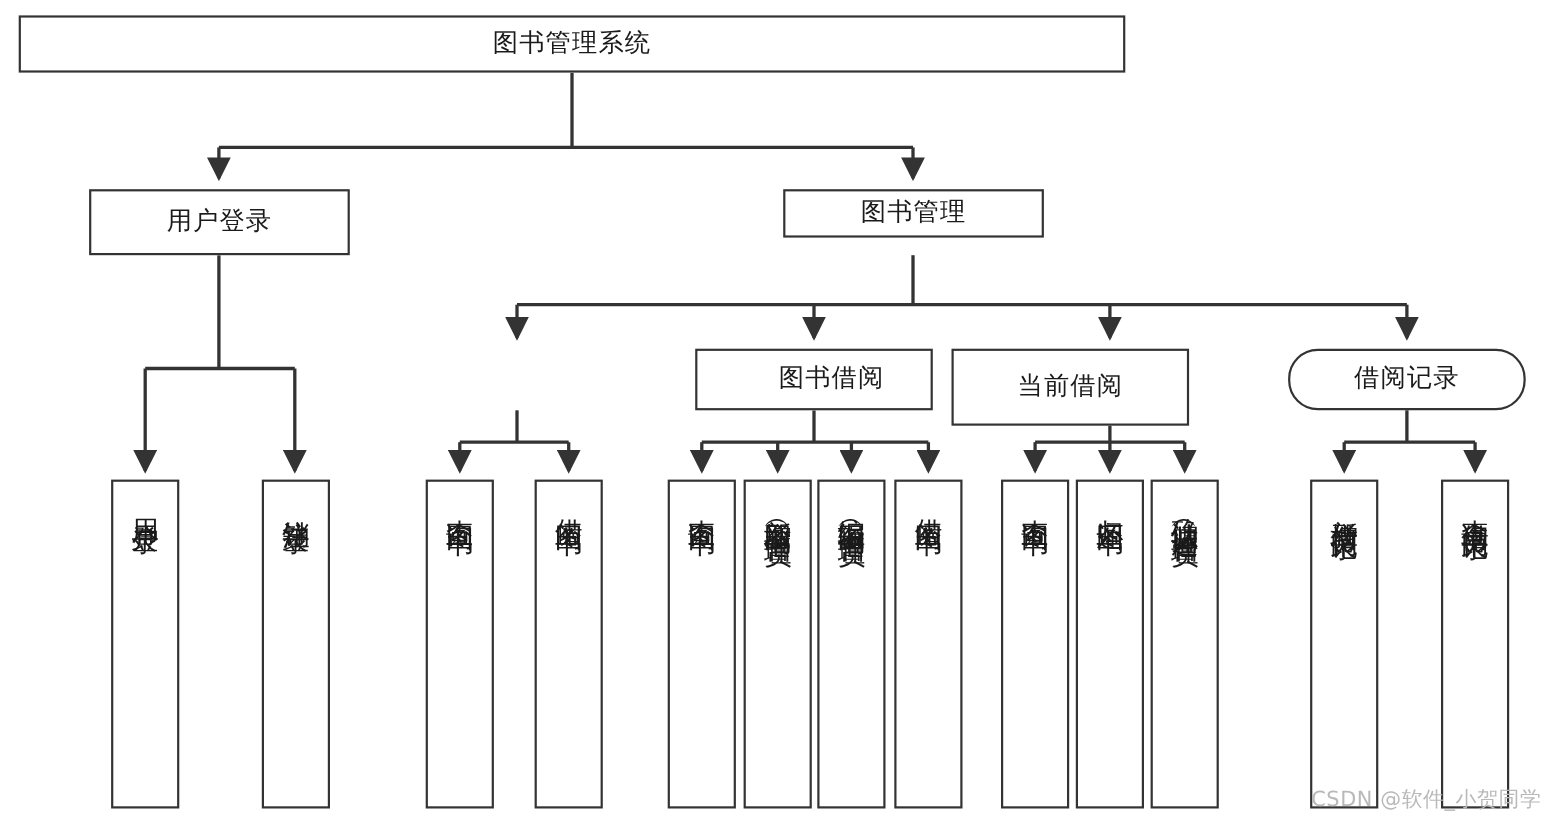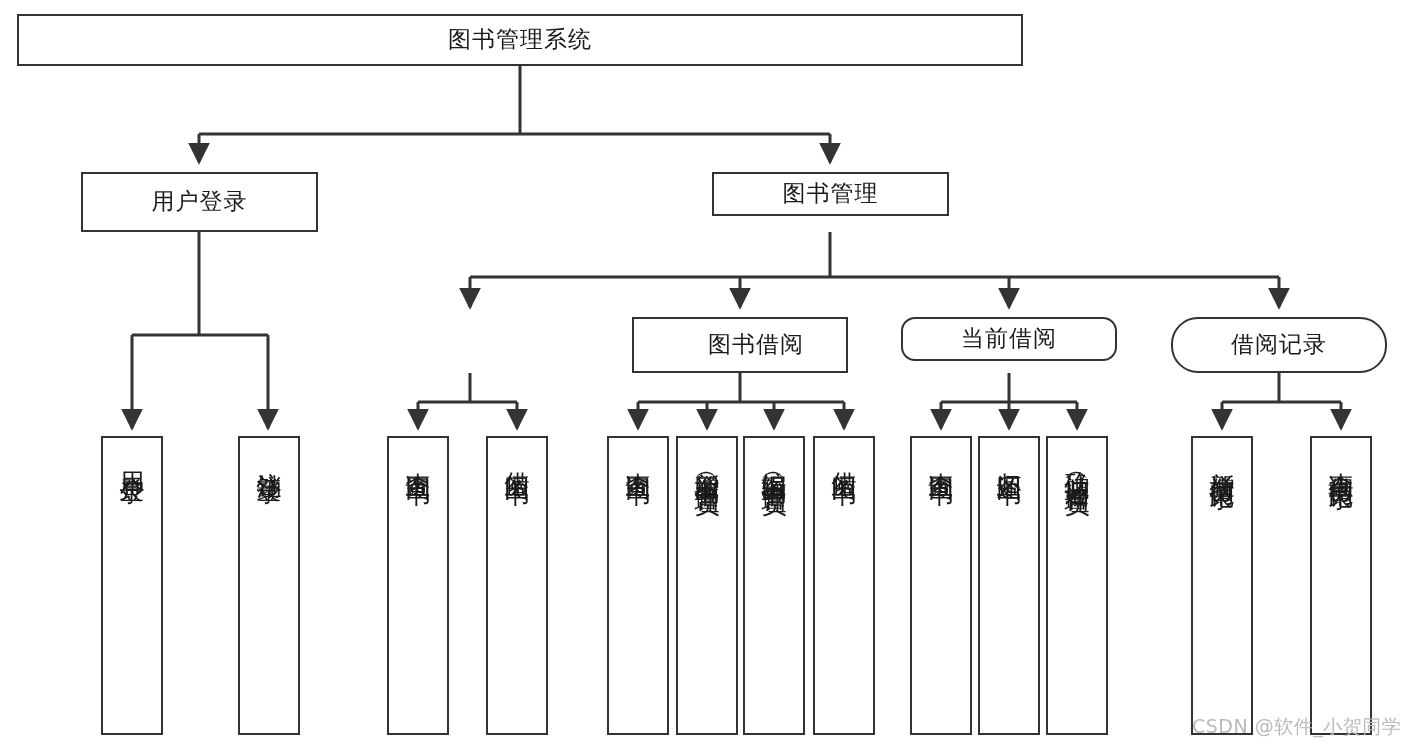--- a/index.html
+++ b/index.html
@@ -127,21 +127,21 @@
   <div class="node horiz" style="left:81px; top:172px; width:237px; height:60px;">
     <span class="node-label">用户登录</span>
   </div>
   <div class="node horiz" style="left:712px; top:172px; width:237px; height:44px;">
     <span class="node-label">图书管理</span>
   </div>
 
   <div class="node horiz" style="left:632px; top:317px; width:216px; height:56px;padding-left:32px;">
     <span class="node-label">图书借阅</span>
   </div>
-  <div class="node horiz" style="left:901px; top:317px; width:216px; height:44px;border-radius:14px;">
+  <div class="node horiz" style="left:865px; top:317px; width:216px; height:70px;">
     <span class="node-label">当前借阅</span>
   </div>
   <div class="node horiz" style="left:1171px; top:317px; width:216px; height:56px;border-radius:27px;">
     <span class="node-label">借阅记录</span>
   </div>
 
   <div class="node vert" style="left:101px; top:436px; width:62px; height:299px;">
     <span class="node-label">用户登录</span>
   </div>
   <div class="node vert" style="left:238px; top:436px; width:62px; height:299px;">

